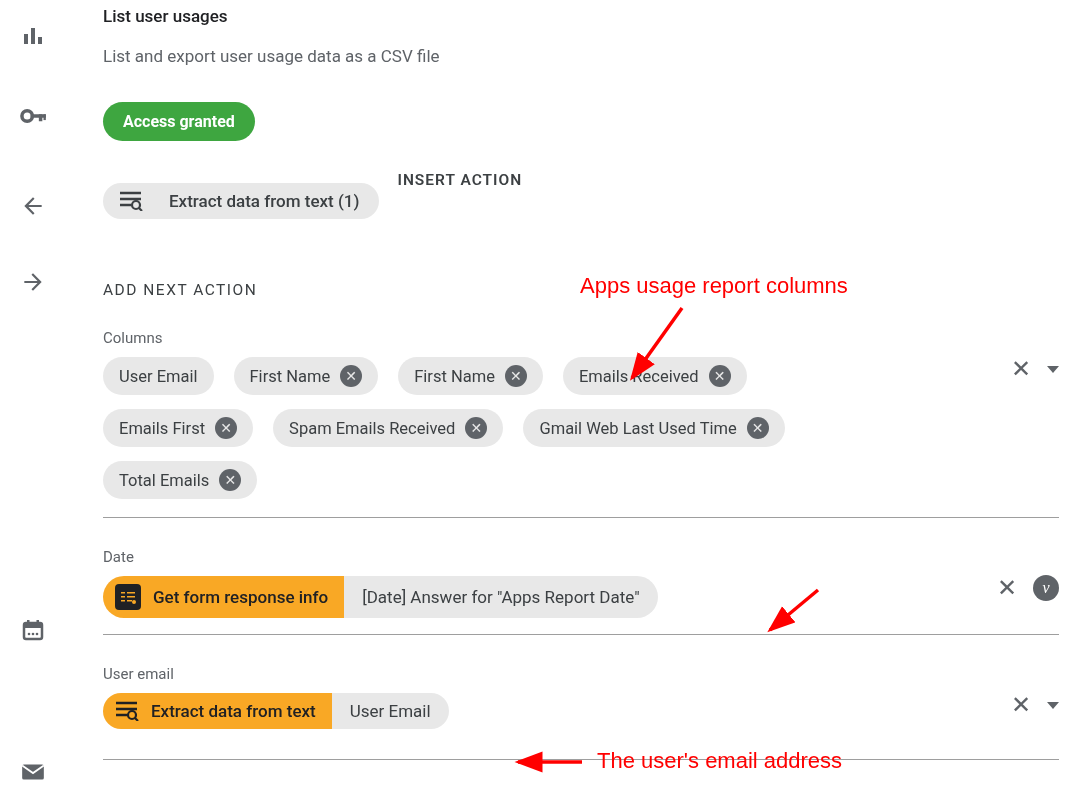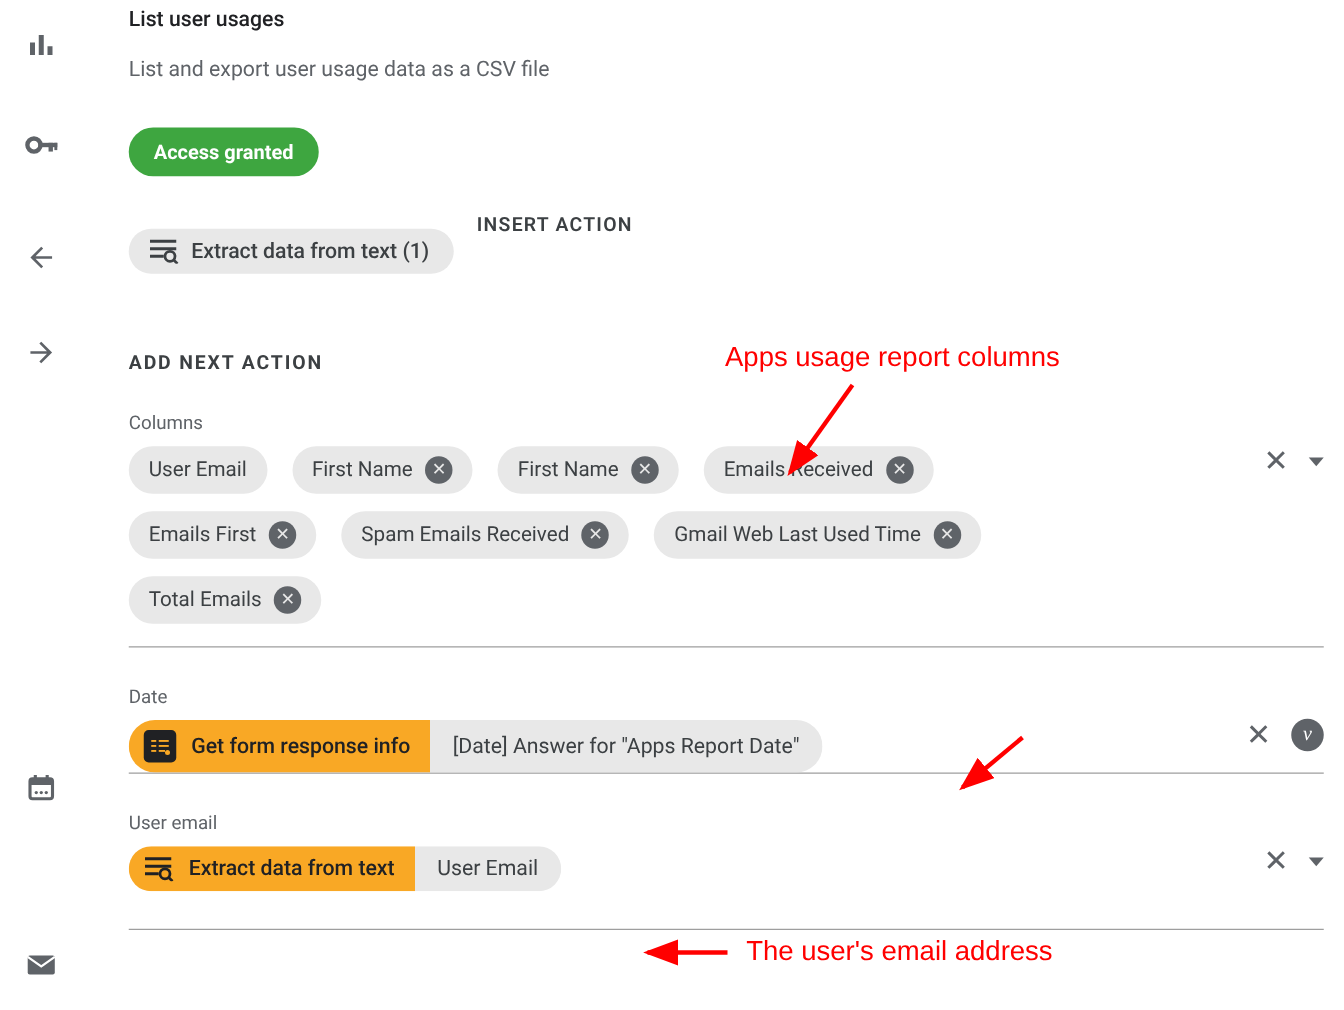--- a/index.html
+++ b/index.html
@@ -11,26 +11,26 @@
 .sidebar-icon.key { margin-top: 4px; margin-bottom: 42px; }
 .sidebar-icon.back { margin-bottom: 28px; }
 .sidebar-icon.fwd { margin-bottom: 300px; }
 .main { flex: 1; padding: 6px 16px 16px 38px; }
 
 .title { font-size: 17px; font-weight: 500; color: #202124; }
 .subtitle { font-size: 17px; color: #5f6368; margin-top: 20px; }
 
 .access-pill { background: #3ea640; color: #fff; font-weight: 700; font-size: 16px; border-radius: 20px; padding: 10px 20px; display: inline-block; margin-top: 36px; }
 
-.edit-pill { background: #e8e8e8; border-radius: 22px; padding: 8px 20px 8px 16px; display: inline-flex; align-items: flex-start; gap: 10px; font-size: 17px; color: #3c4043; font-weight: 500; margin-top: 42px; }
+.edit-pill { background: #e8e8e8; border-radius: 22px; padding: 8px 20px 8px 16px; display: inline-flex; align-items: flex-start; gap: 26px; font-size: 17px; color: #3c4043; font-weight: 500; margin-top: 42px; }
 .edit-pill .icon { display:inline-flex; }
 .insert-action { font-size: 15.5px; font-weight: 600; letter-spacing: 1px; color: #3c4043; margin-left: 18px; }
 .row-inline { display:flex; align-items:center; }
 
-.section-heading { font-size: 15.5px; font-weight: 700; letter-spacing: 1.5px; color: #3c4043; margin-top: 62px; }
+.section-heading { font-size: 15.5px; font-weight: 400; letter-spacing: 1.5px; color: #3c4043; margin-top: 62px; }
 
 .field-label { font-size: 15px; color: #5f6368; margin-top: 30px; margin-bottom: 10px; }
 .field-body { border-bottom: 1px solid #9e9e9e; padding-bottom: 18px; position: relative; }
 
 .chip-wrap { display: flex; flex-wrap: wrap; gap: 14px 20px; max-width: 800px; }
 .chip { background: #e8e8e8; color: #3c4043; border-radius: 22px; padding: 8px 16px; font-size: 16.5px; display: inline-flex; align-items: center; gap: 10px; }
 .chip .close { width: 22px; height: 22px; border-radius: 50%; background: #5f6368; color: #e8e8e8; display:inline-flex; align-items:center; justify-content:center; font-size: 14px; line-height:1; }
 
 .field-ctrls { position: absolute; right: 0; top: -2px; display: flex; align-items:center; gap: 16px; color: #5f6368; }
 
@@ -154,21 +154,21 @@
             <span class="close">✕</span>
           </div>
         </div>
       <div class="field-ctrls">
         <span style="font-size:24px; font-weight:300;">✕</span>
         <span class="caret-down"></span>
       </div>
     </div>
 
     <div class="field-label">Date</div>
-    <div class="field-body" style="padding-right:90px; padding-bottom:0;">
+    <div class="field-body" style="padding-right:90px; padding-bottom:16px;">
       <div class="compound-pill">
         <span class="cp-left">
           <span class="iconbox">
             <svg width="16" height="16" viewBox="0 0 16 16">
                 <rect x="1" y="3" width="4" height="1.5" fill="#f9a825"></rect>
                 <rect x="1" y="7" width="4" height="1.5" fill="#f9a825"></rect>
                 <rect x="1" y="11" width="4" height="1.5" fill="#f9a825"></rect>
                 <rect x="7" y="3" width="8" height="1.5" fill="#f9a825"></rect>
                 <rect x="7" y="7" width="8" height="1.5" fill="#f9a825"></rect>
                 <rect x="7" y="11" width="5" height="1.5" fill="#f9a825"></rect>

